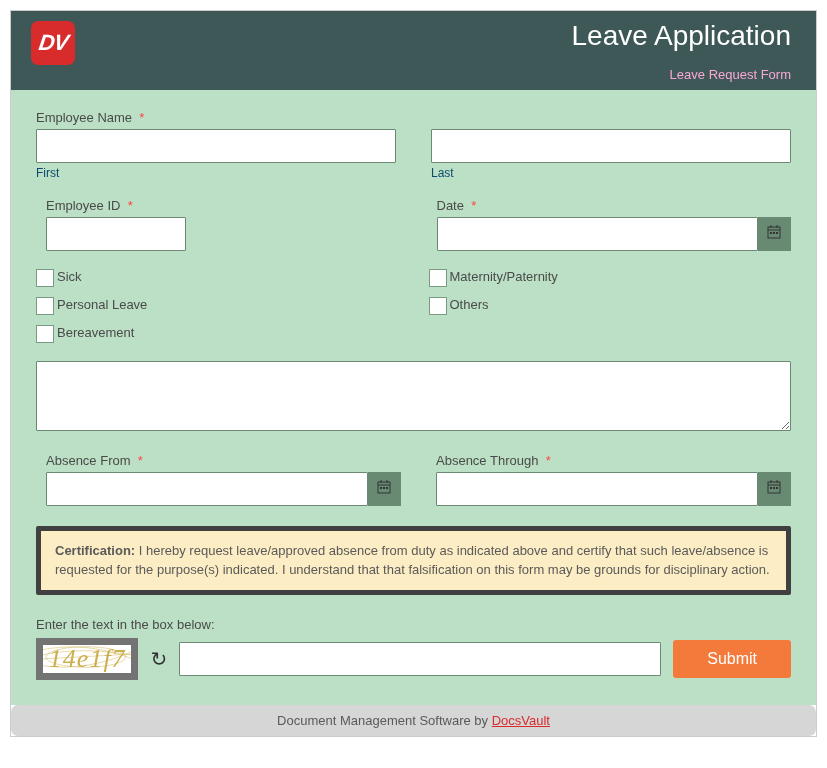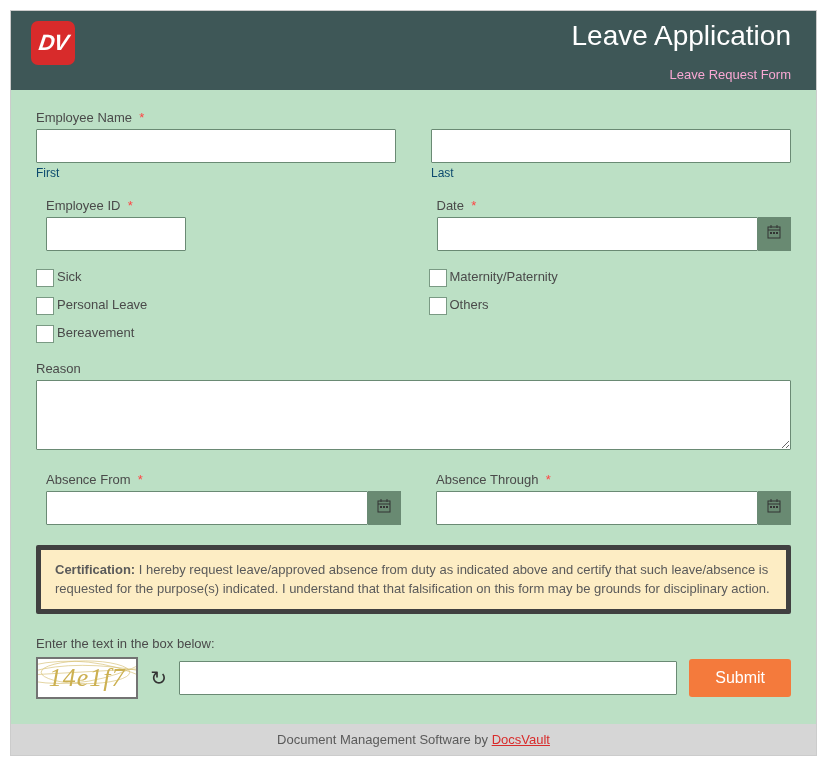--- a/index.html
+++ b/index.html
@@ -178,21 +178,21 @@
     }
     .captcha-row {
       display: flex;
       align-items: center;
       gap: 12px;
       margin-top: 6px;
     }
     .captcha-img {
       width: 155px;
       height: 42px;
-      border: 2px solid #737373;
+      border: 7px solid #737373;
       position: relative;
       background: #fff;
       overflow: hidden;
       display: flex;
       align-items: center;
       justify-content: center;
     }
     .captcha-text {
       font-size: 26px;
       font-style: italic;
@@ -214,31 +214,32 @@
     }
     .captcha-input {
       width: 150px;
       padding: 8px;
       border: 1px solid #999;
     }
     .submit-btn {
       background: #f47a3c;
       color: #fff;
       border: none;
-      padding: 10px 26px;
+      padding: 10px 34px;
       font-size: 16px;
       border-radius: 3px;
       cursor: pointer;
     }
     .footer {
       background: #d6d6d6;
       text-align: center;
       padding: 8px;
       font-size: 13px;
       color: #5a5a5a;
+      border-radius: 7px;
     }
     .footer a {
       color: #d82b2b;
       text-decoration: underline;
     }
     .row-3 {
       display: flex;
       gap: 36px;
     }
     .row-3 > div {
@@ -320,21 +321,20 @@
           <span class="checkbox-label">Others</span>
         </div>
         <div class="checkbox-item">
           <div class="checkbox-box"></div>
           <span class="checkbox-label">Bereavement</span>
         </div>
       </div>
     </div>
 
     <div class="field-group">
-      <span class="label">Reason</span>
       <textarea style=""></textarea>
     </div>
 
     <div class="row field-group">
       <div class="col col-inner">
         <span class="label"><span>Absence From</span> &nbsp;<span class="required">*</span></span>
         <div class="date-wrap">
           <input type="text" class="date-input" style="">
           <div class="date-btn">
             <span>

